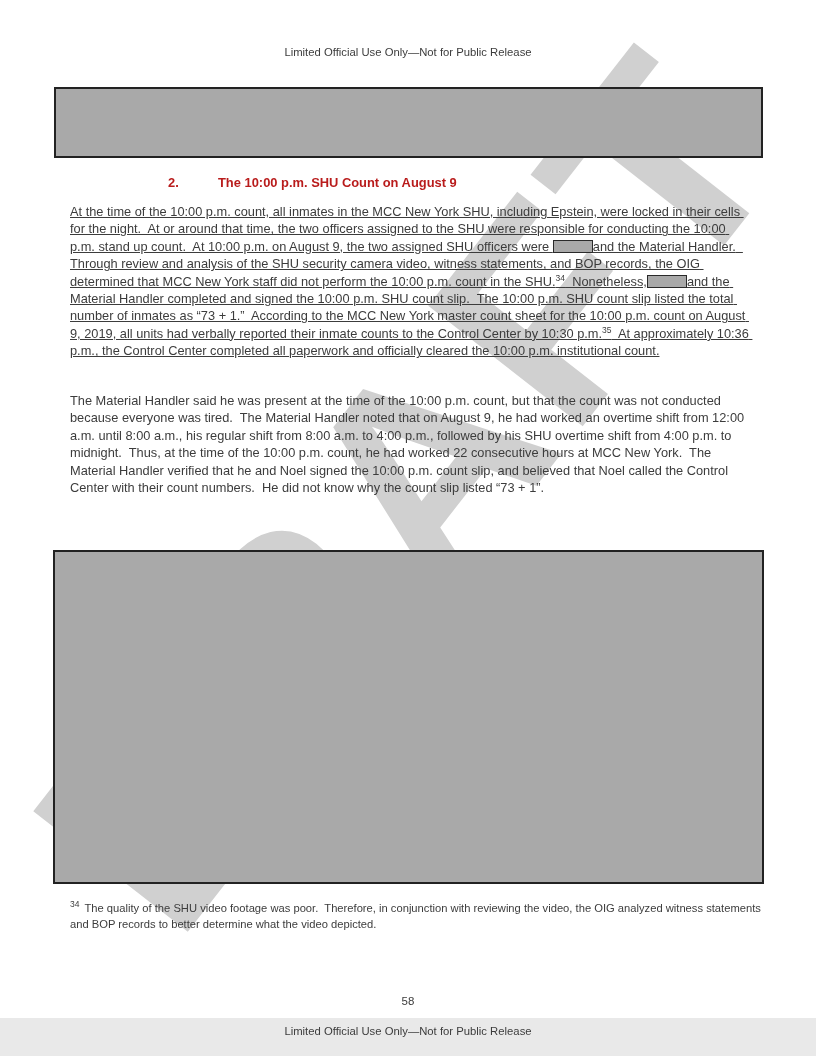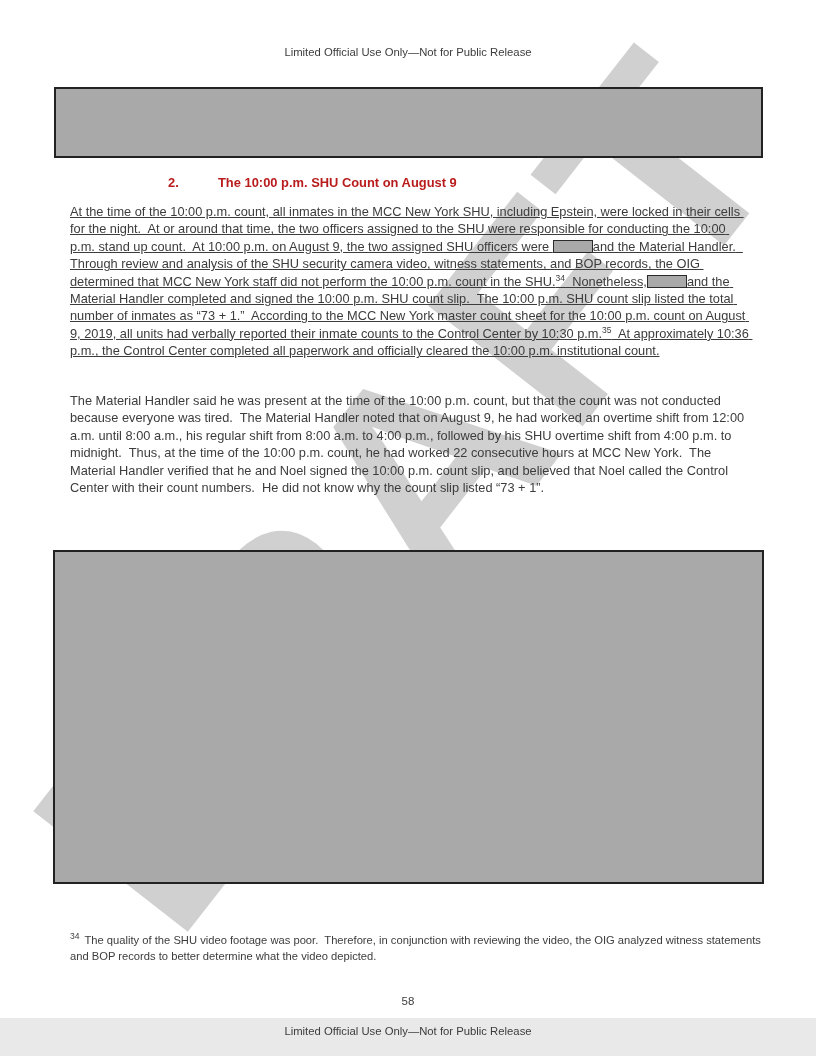--- a/index.html
+++ b/index.html
@@ -81,21 +81,20 @@
   }
   .footnote {
     position: absolute;
     left: 70px;
     width: 692px;
     font-size: 11.2px;
     line-height: 15.6px;
     white-space: pre-wrap;
     color: #3c3c3c;
     z-index: 2;
-    margin-top: 32px;
   }
   .footnote sup.fn-ref { margin-right: 5px; }
   .fn-1 { top: 901px; }
   .fn-2 { top: 944px; }
   .page-number {
     position: absolute;
     top: 995px;
     left: 0;
     width: 100%;
     text-align: center;

